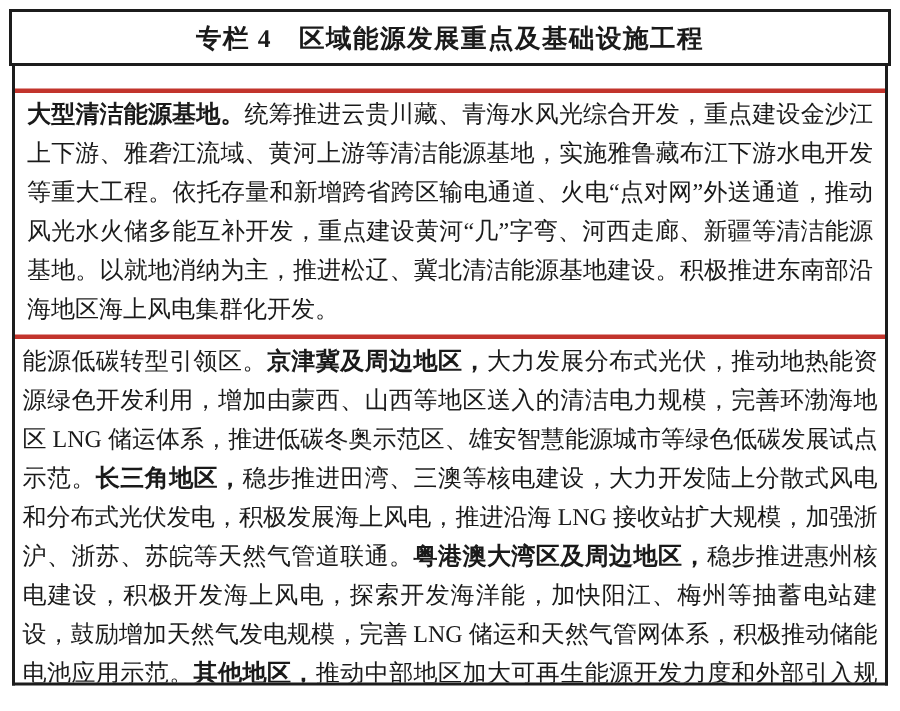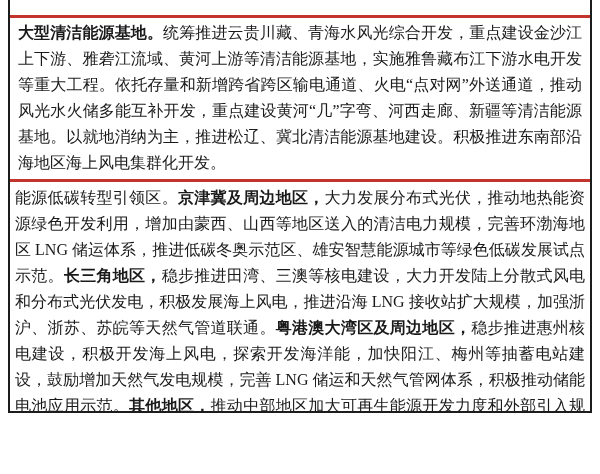--- a/index.html
+++ b/index.html
@@ -59,20 +59,23 @@
   }
   .b {
     font-weight: 700;
   }
 </style>
 </head>
 <body>
 
 <div class="page">
 
+  <div class="title-cell">
+    <span class="title-text">专栏 4　区域能源发展重点及基础设施工程</span>
+  </div>
 
   <div class="body-cell">
 
     <div class="highlight-box">
       <p class="para"><span class="b">大型清洁能源基地。</span><span>统筹推进云贵川藏、青海水风光综合开发，重点建设金沙江上下游、雅砻江流域、黄河上游等清洁能源基地，实施雅鲁藏布江下游水电开发等重大工程。依托存量和新增跨省跨区输电通道、火电“点对网”外送通道，推动风光水火储多能互补开发，重点建设黄河“几”字弯、河西走廊、新疆等清洁能源基地。以就地消纳为主，推进松辽、冀北清洁能源基地建设。积极推进东南部沿海地区海上风电集群化开发。</span></p>
     </div>
 
     <p class="para para-2"><span>能源低碳转型引领区。</span><span class="b">京津冀及周边地区，</span><span>大力发展分布式光伏，推动地热能资源绿色开发利用，增加由蒙西、山西等地区送入的清洁电力规模，完善环渤海地区 LNG 储运体系，推进低碳冬奥示范区、雄安智慧能源城市等绿色低碳发展试点示范。</span><span class="b">长三角地区，</span><span>稳步推进田湾、三澳等核电建设，大力开发陆上分散式风电和分布式光伏发电，积极发展海上风电，推进沿海 LNG 接收站扩大规模，加强浙沪、浙苏、苏皖等天然气管道联通。</span><span class="b">粤港澳大湾区及周边地区，</span><span>稳步推进惠州核电建设，积极开发海上风电，探索开发海洋能，加快阳江、梅州等抽蓄电站建设，鼓励增加天然气发电规模，完善 LNG 储运和天然气管网体系，积极推动储能电池应用示范。</span><span class="b">其他地区，</span><span>推动中部地区加大可再生能源开发力度和外部引入规模，开展小水电清理整改，推进绿色小水电改造，因地制宜发展分布式光伏发电，建设黄河中</span></p>
 
   </div>

